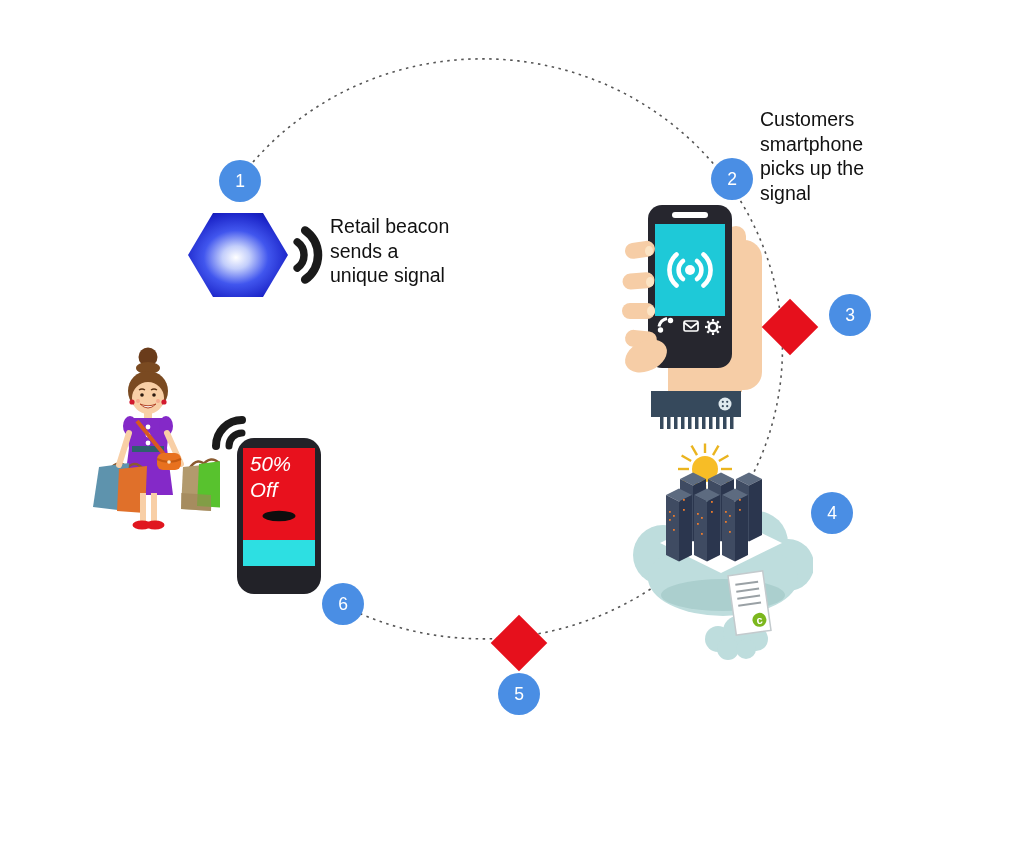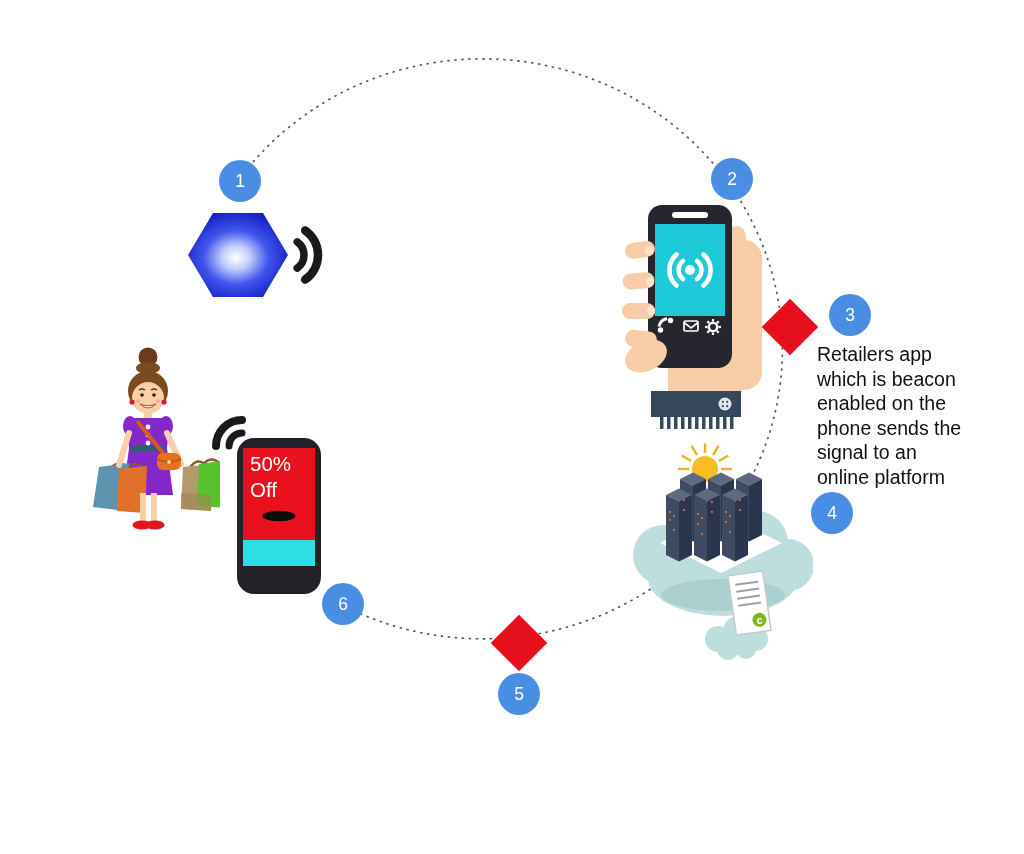--- a/index.html
+++ b/index.html
@@ -15,21 +15,21 @@
   .badge{
     position:absolute;width:42px;height:42px;border-radius:50%;
     background:#4a8ee4;color:#fff;display:flex;align-items:center;
     justify-content:center;font-size:17.5px;
   }
   .diamond{
     position:absolute;width:40px;height:40px;background:#e6101c;
     transform:rotate(45deg);
   }
   .offer-text{
-    position:absolute;color:#fff;font-size:20.5px;line-height:26px;
+    position:absolute;color:#fff;font-size:20.5px;line-height:26px;font-style:italic;
   }
   .offer-text span{display:block;}
   svg{display:block;}
 </style>
 </head>
 <body>
 
 <div class="canvas">
 
   <svg class="abs" style="left:0;top:0" width="1024" height="854" viewBox="0 0 1024 854">
@@ -48,20 +48,23 @@
         <stop offset="86%" stop-color="#1b24c8"></stop>
         <stop offset="100%" stop-color="#1119a6"></stop>
       </radialGradient>
     </defs>
     <polygon points="10,52 35,10 85,10 110,52 85,94 35,94" fill="url(#hexGrad)"></polygon>
     <g fill="none" stroke="#1a1a1a" stroke-linecap="round">
       <path d="M 119.2 38.9 A 16 16 0 0 1 119.2 65.1" stroke-width="7.5"></path>
       <path d="M 127.2 27.4 A 30 30 0 0 1 127.2 76.6" stroke-width="8.5"></path>
     </g>
   </svg>
+  <div class="step-text" style="left:330px;top:214px;width:150px">Retail beacon
+sends a
+unique signal</div>
 
   <div class="badge" style="left:711px;top:158px">
     <span>2</span>
   </div>
   <svg class="abs" style="left:612px;top:198px" width="160" height="240" viewBox="0 0 160 240">
 
     <rect x="112" y="42" width="38" height="150" rx="18" fill="#f6cda6"></rect>
     <rect x="114" y="28" width="20" height="62" rx="10" fill="#f6cda6"></rect>
     <rect x="56" y="150" width="74" height="44" fill="#f6cda6"></rect>
 
@@ -131,31 +134,29 @@
       </g>
       <circle cx="113" cy="206" r="6.5" fill="#dfe9ee"></circle>
       <g fill="#36495c">
         <circle cx="110.8" cy="203.8" r="1.1"></circle>
           <circle cx="115.2" cy="203.8" r="1.1"></circle>
         <circle cx="110.8" cy="208.2" r="1.1"></circle>
           <circle cx="115.2" cy="208.2" r="1.1"></circle>
       </g>
     </g>
   </svg>
+  <div class="step-text" style="left:760px;top:107px;width:140px">Customers
+smartphone
+picks up the
+signal</div>
 
   <div class="diamond" style="left:770px;top:307px"></div>
   <div class="badge" style="left:829px;top:294px">
     <span>3</span>
   </div>
-  <div class="step-text" style="left:817px;top:342px;width:165px">Retailers app
-which is beacon
-enabled on the
-phone sends the
-signal to an
-online platform</div>
 
   <svg class="abs" style="left:628px;top:443px" width="185" height="220" viewBox="0 0 185 220">
 
     <g>
       <g stroke="#eab41f" stroke-width="2.4">
         <line x1="93" y1="26" x2="104" y2="26"></line>
           <line x1="90.9" y1="34" x2="100.4" y2="39.5"></line>
         <line x1="85" y1="39.9" x2="90.5" y2="49.4"></line>
           <line x1="77" y1="42" x2="77" y2="53"></line>
         <line x1="69" y1="39.9" x2="63.5" y2="49.4"></line>

